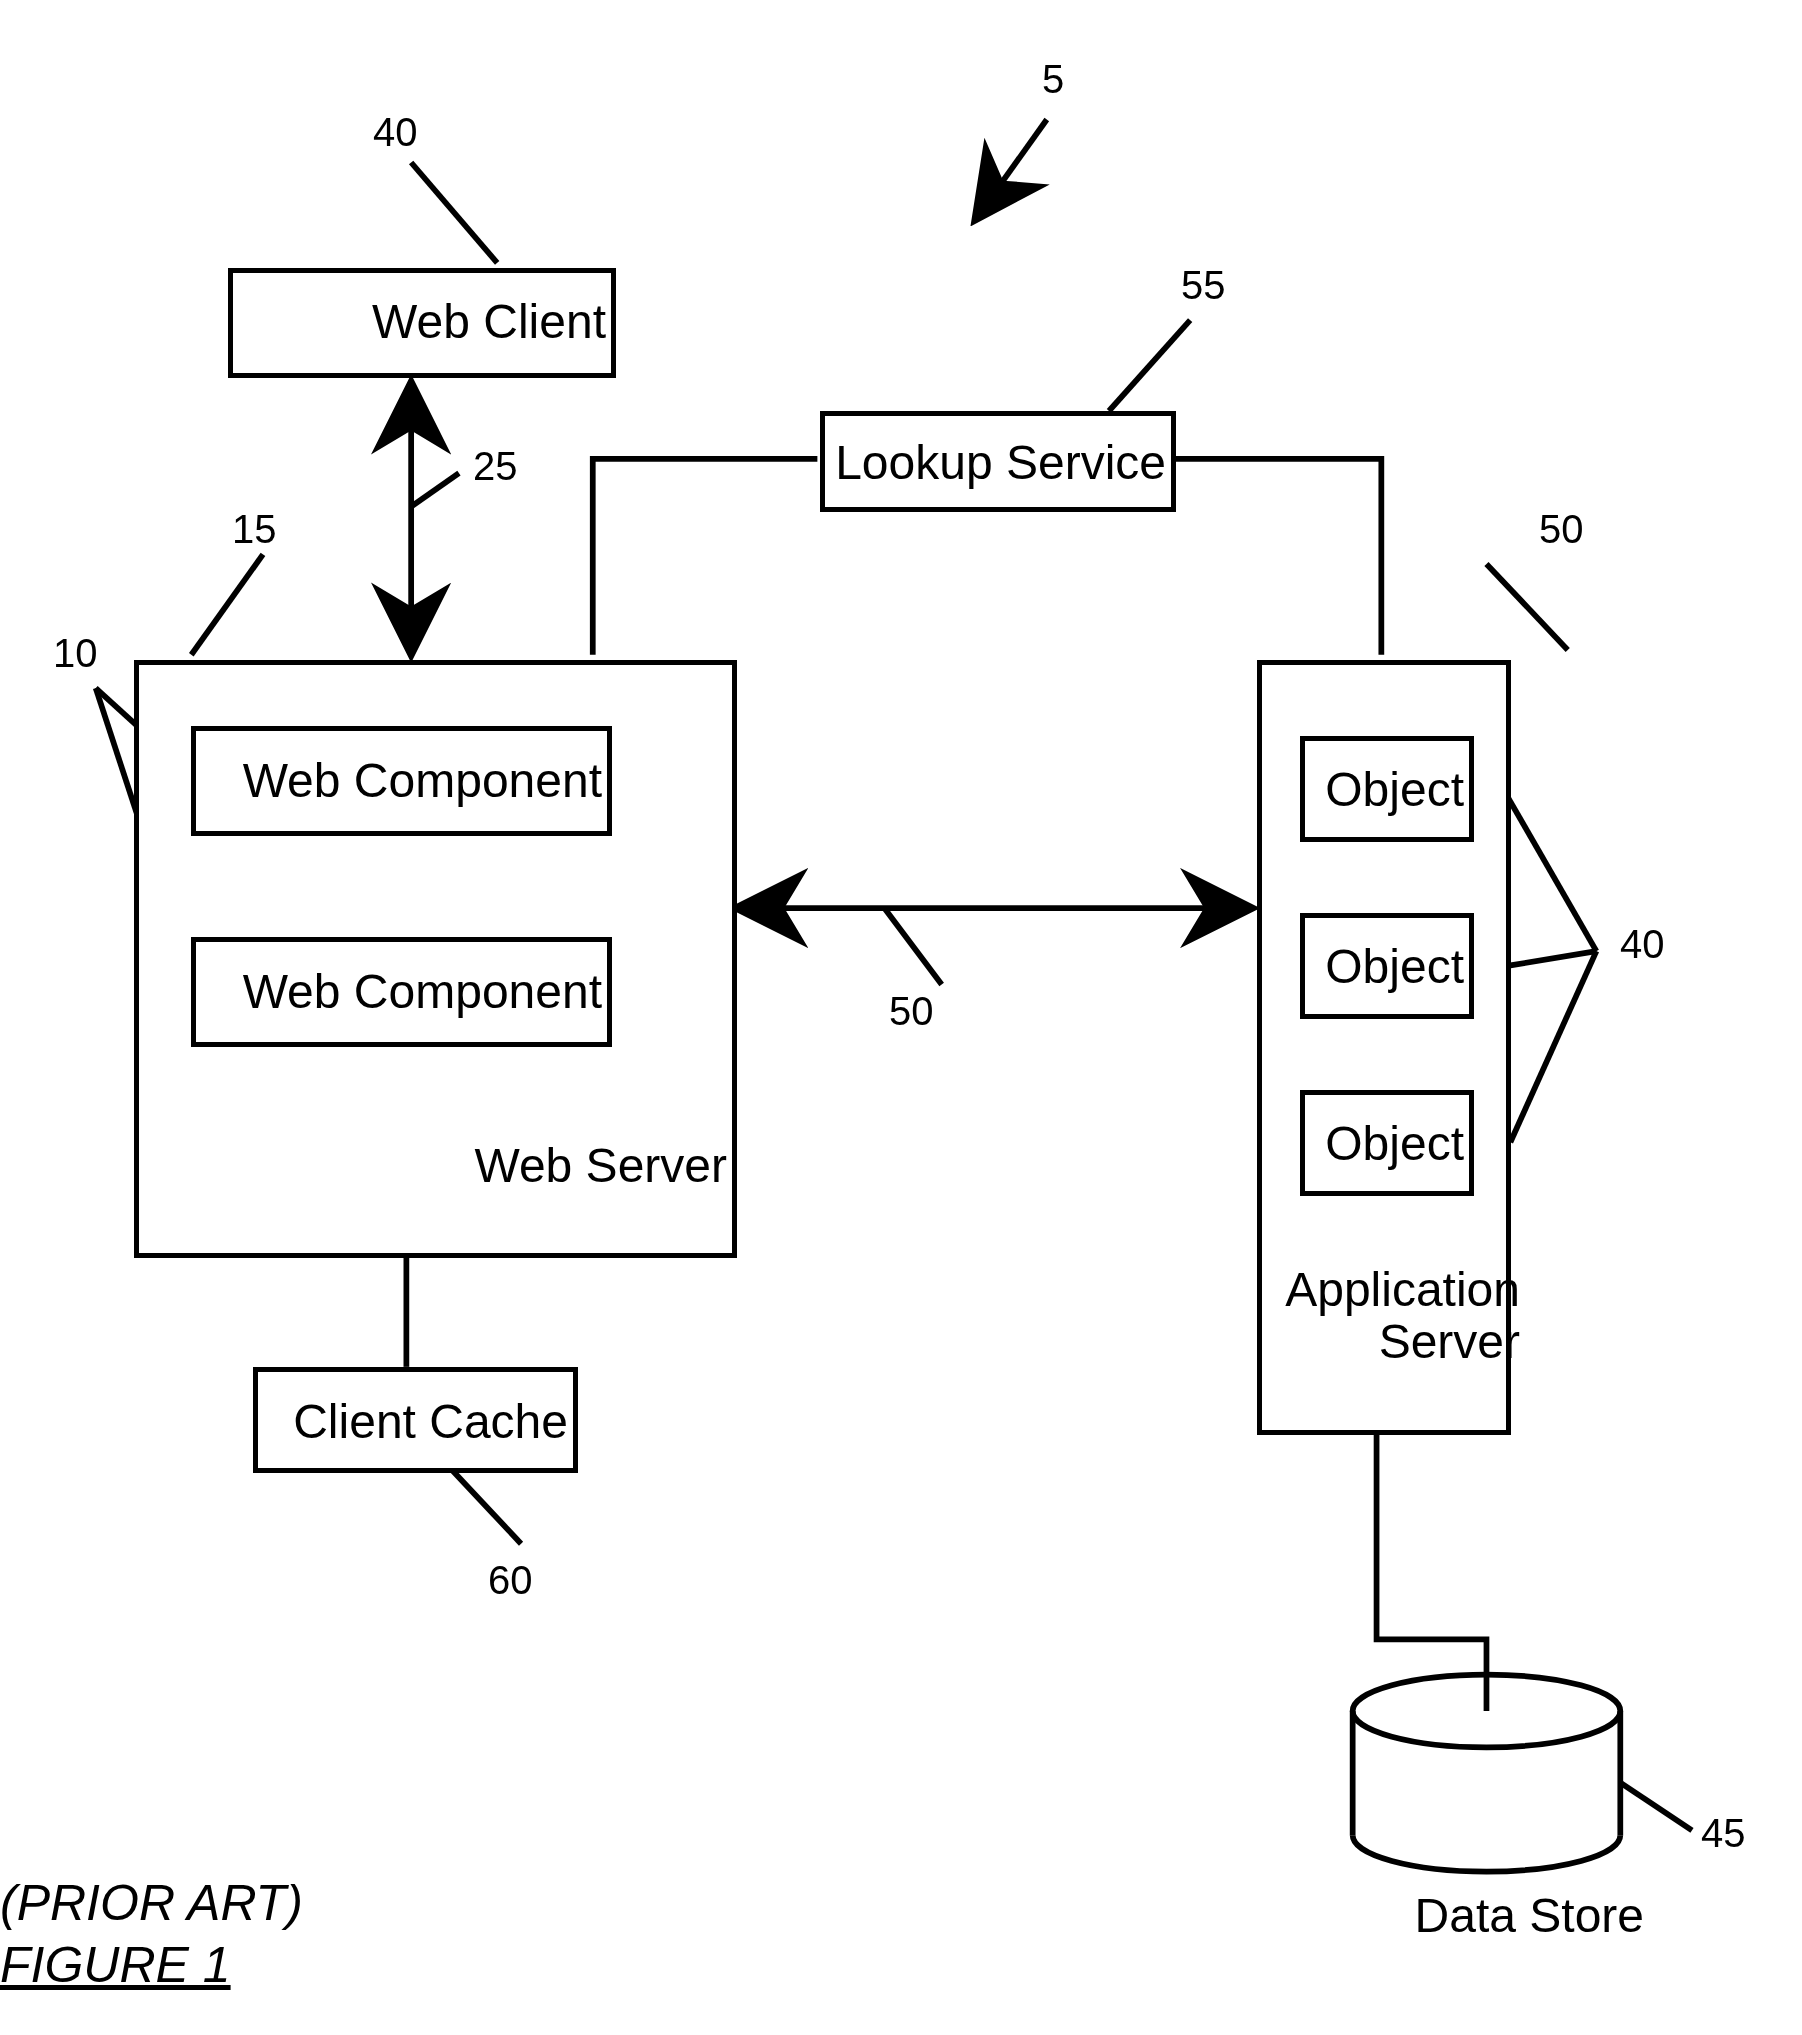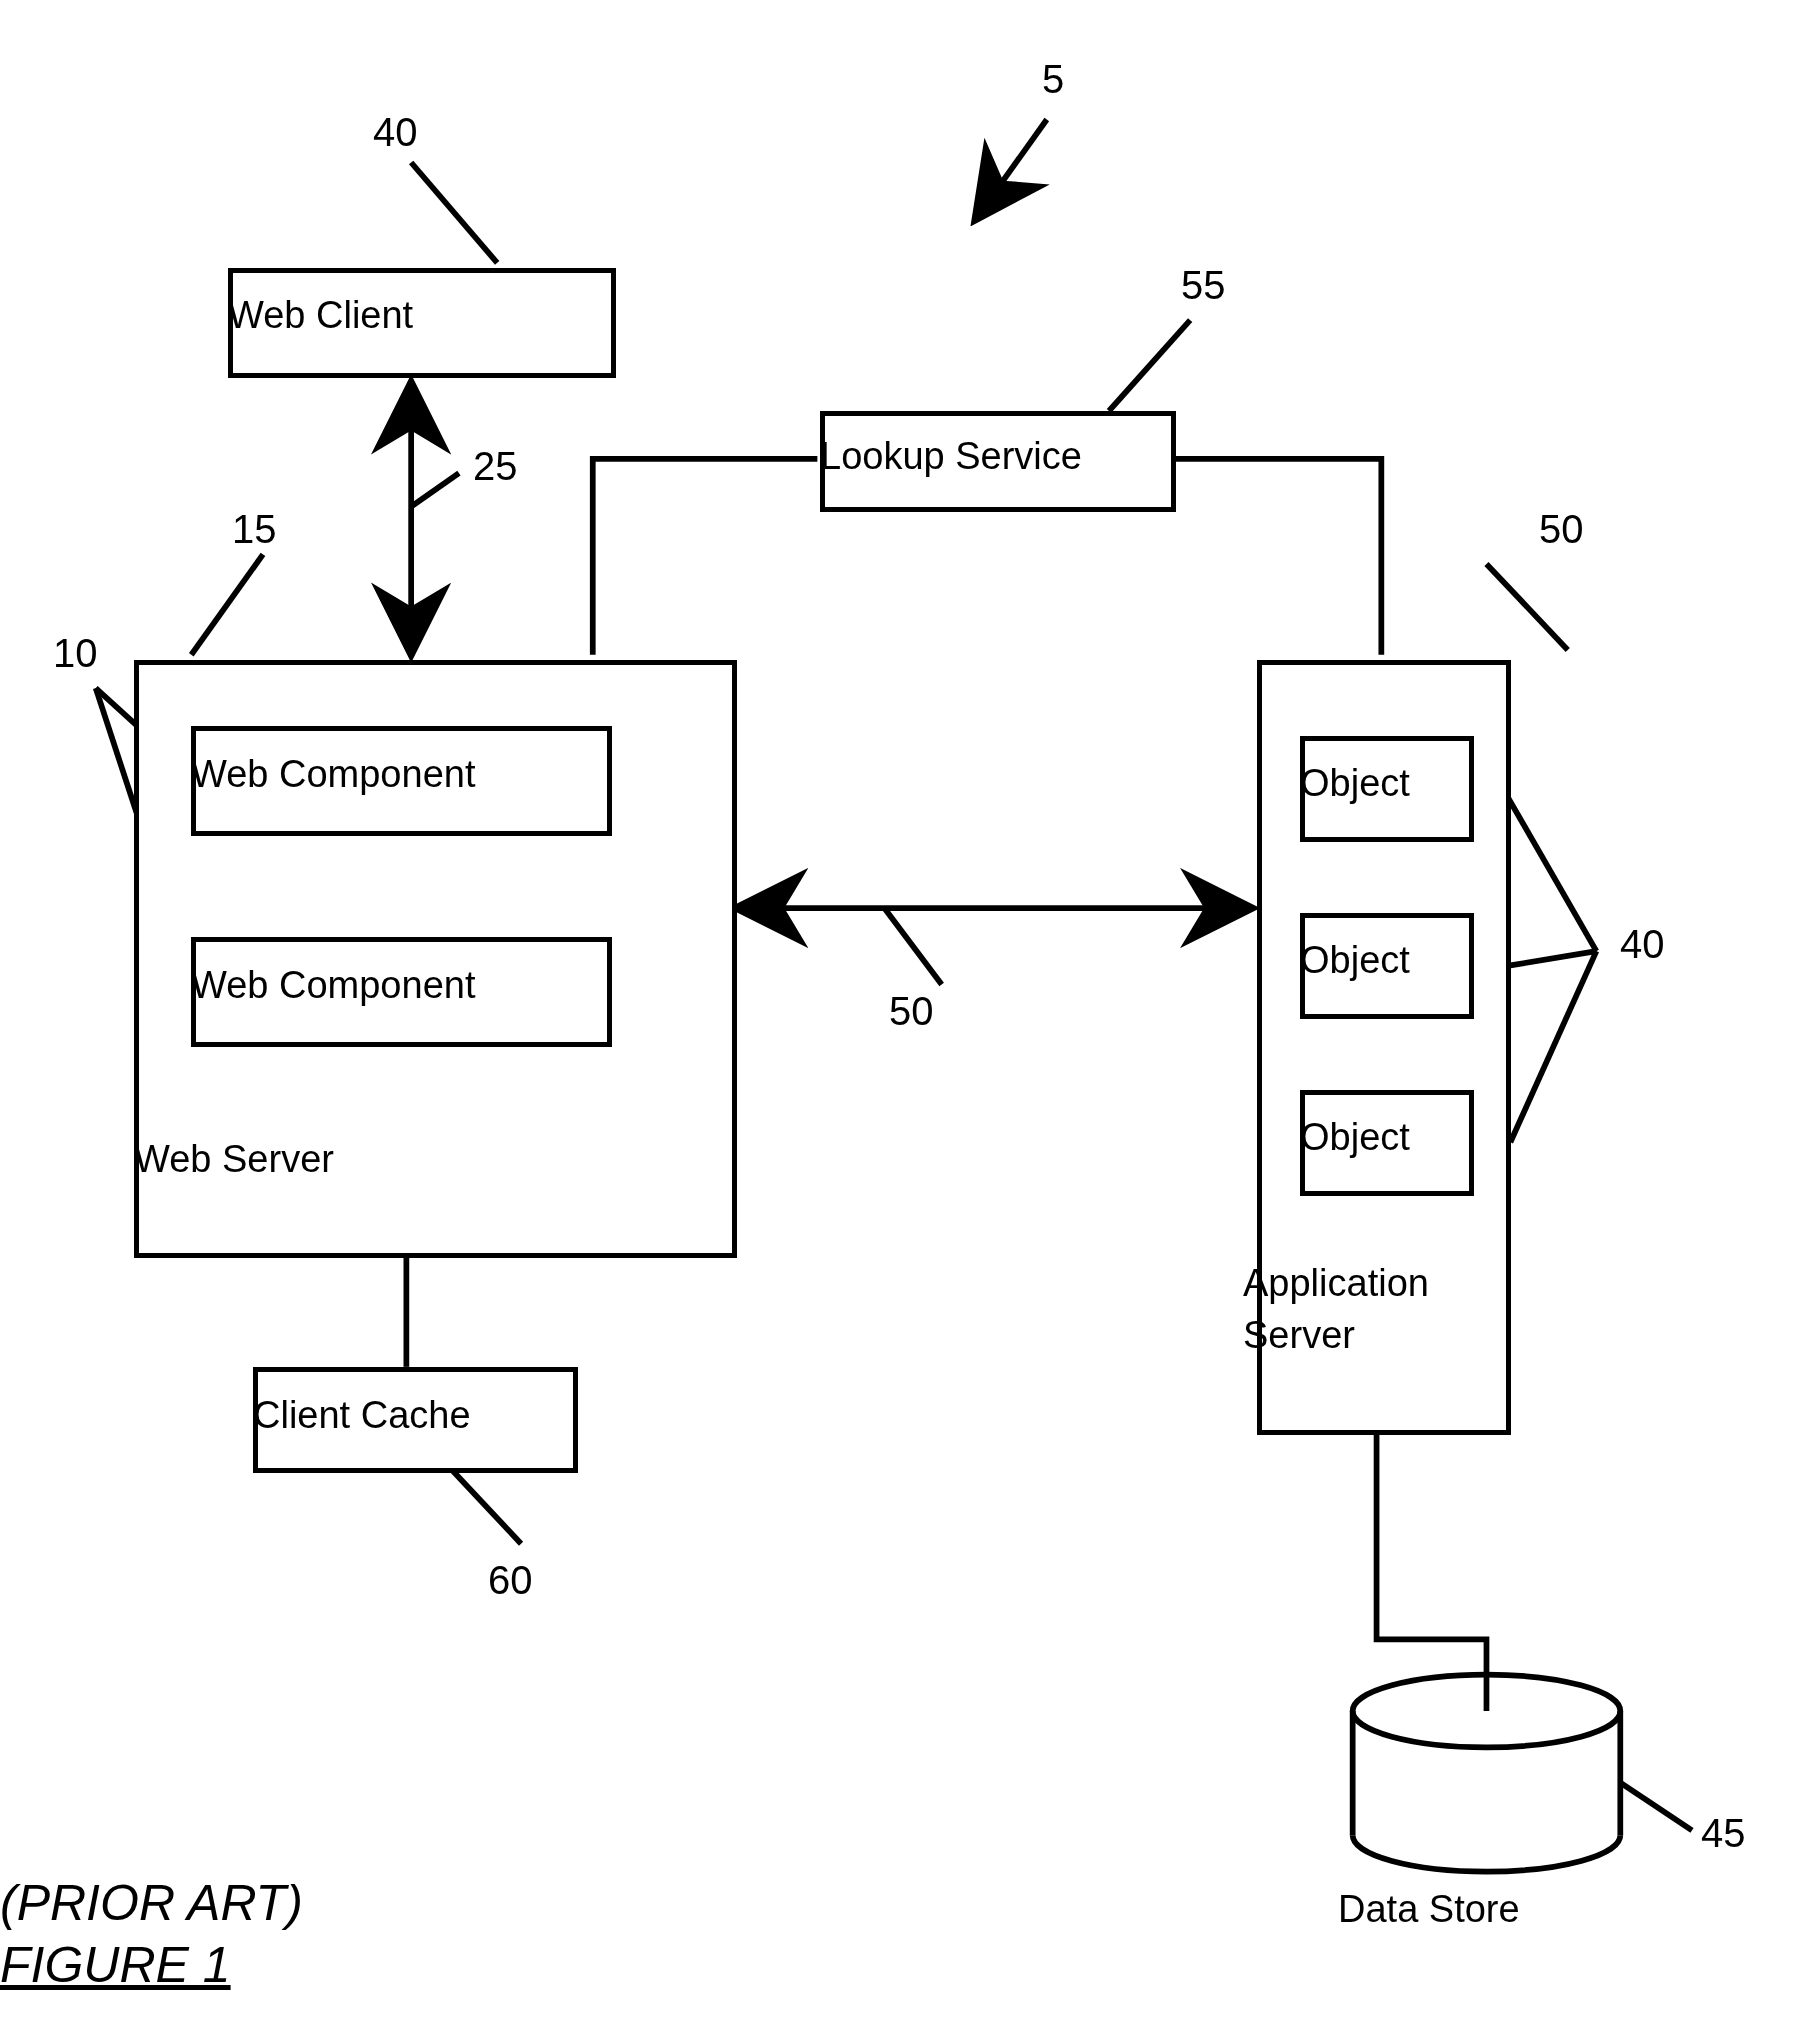--- a/index.html
+++ b/index.html
@@ -1,19 +1,19 @@
 <!DOCTYPE html>
 <html><head>
 <meta charset="utf-8">
 <style>
 html,body{margin:0;padding:0;background:#fff;font-family:Verdana,Geneva,sans-serif}
 .stage{position:relative;width:1803px;height:2035px}
 .label{position:absolute;font-size:40px;color:#000;white-space:nowrap}
 .box{position:absolute;border:5.7px solid #000;background:#fff}
-.boxlabel{position:absolute;font-size:38px;color:#000;text-align:left}
+.boxlabel{position:absolute;font-size:48px;color:#000;text-align:right}
 .caption-line{position:absolute;width:100%;color:#000}
 .figure-italic{font-style:italic;font-size:50px}
 .figure-title{font-style:italic;text-decoration:underline;font-size:50px}
 svg.overlay{position:absolute;left:0;top:0;width:1803px;height:2035px;pointer-events:none}
 </style>
 </head>
 <body>
 
 <div class="stage">
 

